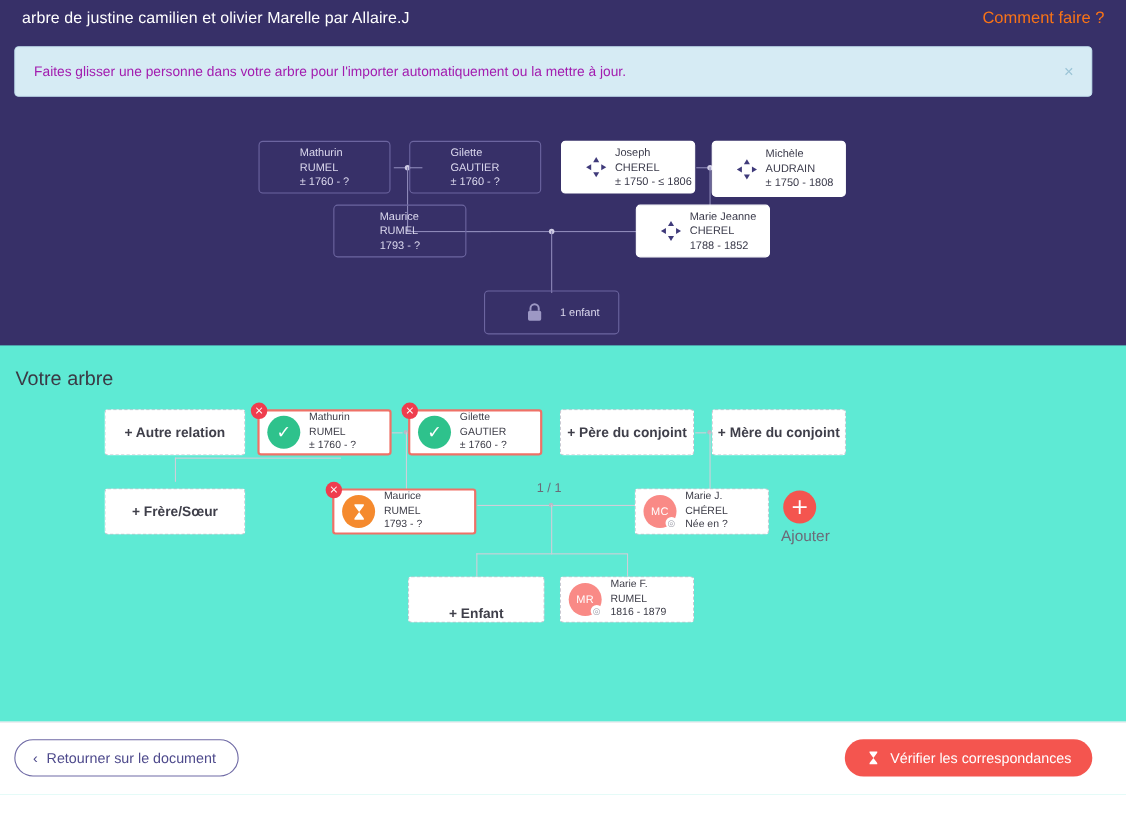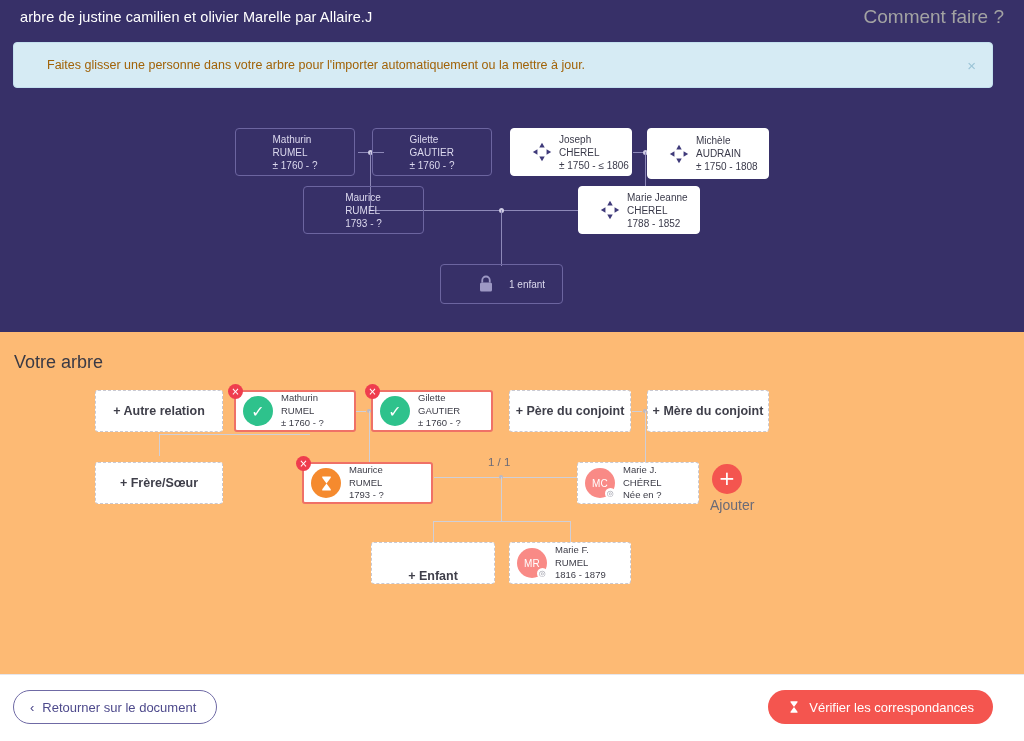--- a/index.html
+++ b/index.html
@@ -22,32 +22,32 @@
     position: absolute; left: 0; top: 0; width: 1024px; height: 33px;
     display: flex; align-items: center; justify-content: space-between;
     padding: 0 20px;
     gap: 34px;
   }
   .doc-title {
     color: #ffffff; font-size: 14.5px; letter-spacing: .1px;
     white-space: nowrap;
   }
   .help-link {
-    color: #a3a3a3; font-size: 19px; text-decoration: none;
+    color: #f97316; font-size: 15px; text-decoration: none;
     white-space: nowrap; cursor: pointer;
   }
 
   .info-banner {
     position: absolute; left: 13px; top: 42px;
     width: 980px; height: 46px;
     background: #d6ebf4; border: 1px solid #c3e0ee; border-radius: 4px;
     display: flex; align-items: center;
   }
   .info-banner .msg {
-    color: #a16207; font-size: 12.5px; padding-left: 17px; flex: 1; margin-left: 16px;
+    color: #a21caf; font-size: 12.5px; padding-left: 17px; flex: 1;
   }
   .info-banner .close {
     color: #9bc4d6; font-size: 15px; padding-right: 16px; cursor: pointer;
     line-height: 1;
   }
 
   
   .tree-top { position: absolute; left: 0; top: 100px; width: 1024px; height: 233px; }
 
   .node {
@@ -86,22 +86,22 @@
   .lock-ico { width: 18px; height: 20px; position: relative; flex: 0 0 18px; }
 
   .connector { position: absolute; background: #8d88b8; }
   .conn-dot {
     position: absolute; width: 5px; height: 5px; border-radius: 50%;
     background: #cfcce4;
   }
 
   
   .bottom {
-    position: absolute; left: 0; top: 332px; width: 1024px; height: 408px;
-    background: #fdba74;
+    position: absolute; left: 0; top: 314px; width: 1024px; height: 408px;
+    background: #5eead4;
   }
   .section-title {
     position: absolute; left: 14px; top: 20px;
     font-size: 18px; color: #3a3a45;
   }
   .tree-bottom { position: absolute; left: 0; top: 46px; width: 1024px; height: 290px; }
 
   .bconn { position: absolute; background: #cfcfd8; }
   .bconn-dot { position: absolute; width: 4px; height: 4px; border-radius: 50%; background: #b9b9c6; }
 

